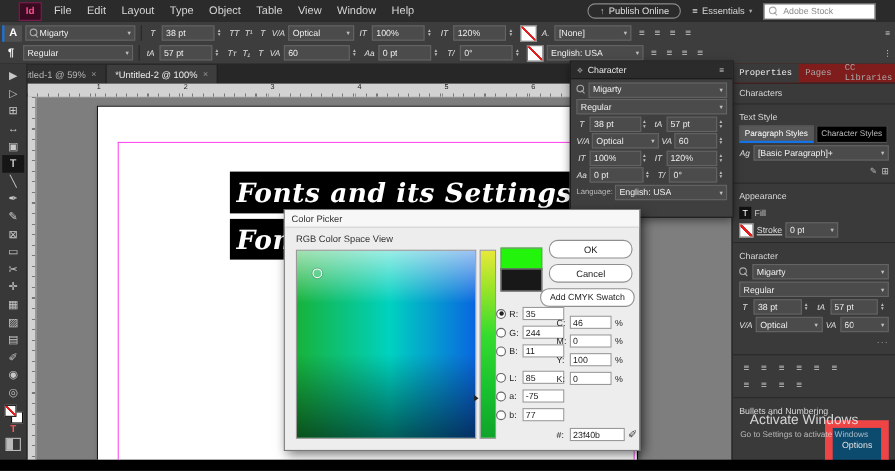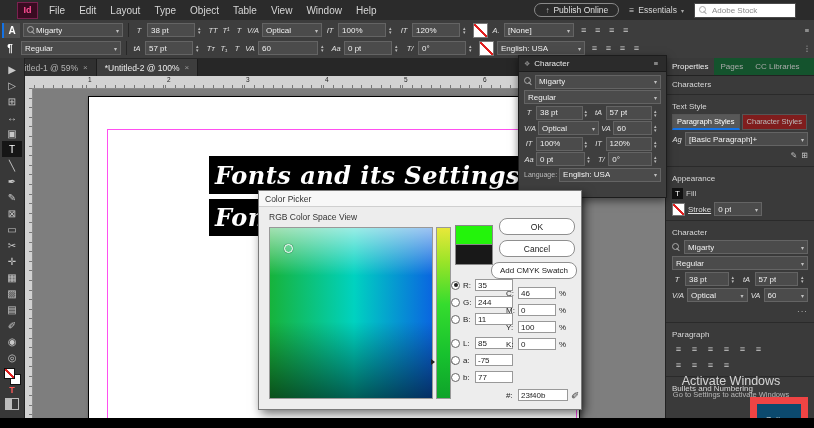--- a/index.html
+++ b/index.html
@@ -97,28 +97,28 @@
   .pfield{display:flex;align-items:center;gap:3px;height:12px;}
   .radio{width:7px;height:7px;border:1px solid #666;border-radius:50%;background:#fff;position:relative;flex:none;}
   .pfield.active .radio::after{content:"";position:absolute;inset:1.5px;background:#222;border-radius:50%;}
   .plabel{font-size:8px;color:#222;min-width:9px;}
   .pbox{width:32px;height:10px;background:#fff;border:1px solid #999;font-size:8px;color:#222;display:flex;align-items:center;padding:0 2px;flex:none;}
   .psuf{font-size:8px;color:#222;}
   .phex{position:absolute;left:247px;top:198px;display:flex;align-items:center;gap:3px;}
   .eyed{font-size:10px;color:#333;transform:rotate(0deg);}
   
   .dock{position:absolute;right:0;top:58px;width:148px;bottom:10px;background:#3a3a3a;border-left:1px solid #222;font-size:8px;color:#ccc;z-index:2;display:flex;flex-direction:column;}
-  .dock-tabs{height:17px;display:flex;background:#14532d;border-bottom:1px solid #222;flex:none;}
+  .dock-tabs{height:17px;display:flex;background:#7f1d1d;border-bottom:1px solid #222;flex:none;font-family:Liberation Mono, monospace;}
   .dock-tab{padding:0 6px;display:flex;align-items:center;color:#aaa;font-size:8px;}
   .dock-tab.active{background:#3a3a3a;color:#eee;}
   .sec-label{padding:4px 6px 2px;color:#d8d8d8;flex:none;}
   .ddiv{height:1px;background:#2a2a2a;margin:3px 0;flex:none;}
   .drow{display:flex;align-items:center;gap:3px;padding:1px 6px;height:14px;flex:none;}
   .stabs{display:flex;gap:2px;padding:1px 6px;flex:none;}
-  .stab{padding:2px 4px;font-size:7.5px;color:#bbb;background:#7f1d1d;border:1px solid #555;}
+  .stab{padding:2px 4px;font-size:7.5px;color:#bbb;background:#000000;border:1px solid #555;}
   .stab.active{background:#585858;color:#fff;border-bottom:2px solid #1473e6;}
   .fillsw{width:11px;height:11px;background:#111;color:#fff;font-size:8px;display:flex;align-items:center;justify-content:center;flex:none;}
   .strokesw{width:11px;height:11px;background:#fff;border:1px solid #777;position:relative;flex:none;}
   .strokesw::after{content:"";position:absolute;inset:0;background:linear-gradient(45deg,transparent 42%,#e02020 42%,#e02020 58%,transparent 58%);}
   .link{text-decoration:underline;color:#ddd;}
   .morebtn{margin-left:auto;color:#bbb;letter-spacing:1px;}
   .dock-bottom{margin-top:auto;flex:none;}
   .optrow{display:flex;align-items:center;padding:2px 6px;}
   .optbtn{margin-left:auto;border:7px solid #ef4444;padding:11px 8px;font-size:8px;color:#e0e0e0;background:#0c4a6e;}
   
@@ -535,21 +535,20 @@
         </span>
       <span class="pico">VA</span>
       <span class="fld dd grow">
           <span class="fld-txt">60</span>
         </span>
     </div>
     <div class="drow">
       <span class="morebtn">···</span>
     </div>
     <div class="ddiv"></div>
-    <div class="sec-label">Paragraph</div>
     <div class="drow">
         <span class="aicon">≡</span>
         <span class="aicon">≡</span>
         <span class="aicon">≡</span>
         <span class="aicon">≡</span>
         <span class="aicon">≡</span>
         <span class="aicon">≡</span>
       </div>
     <div class="drow">
         <span class="aicon">≡</span>

